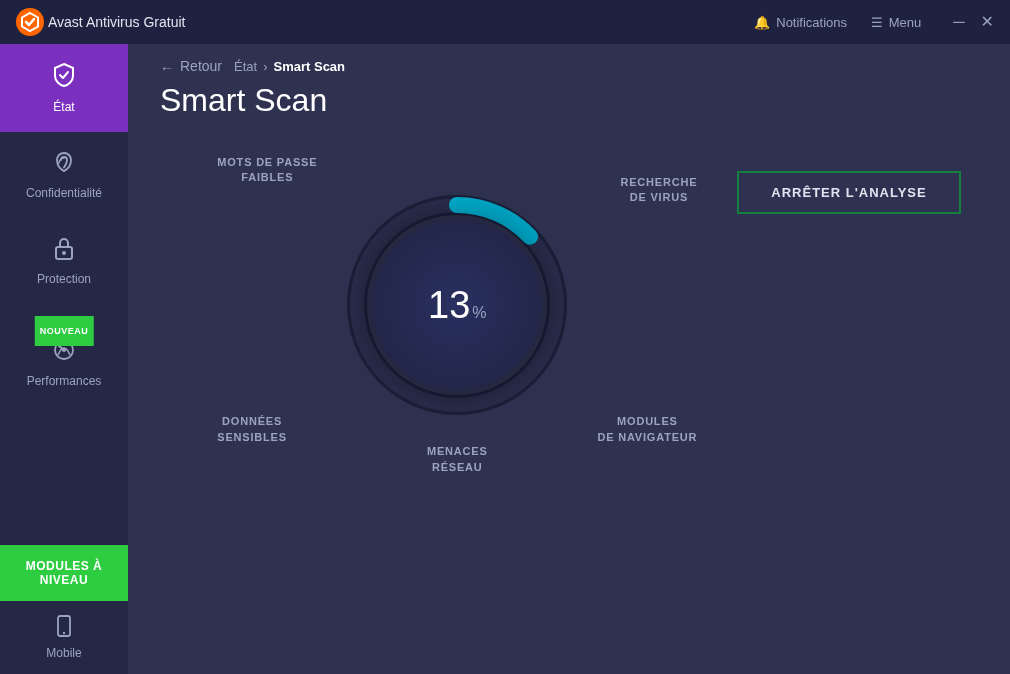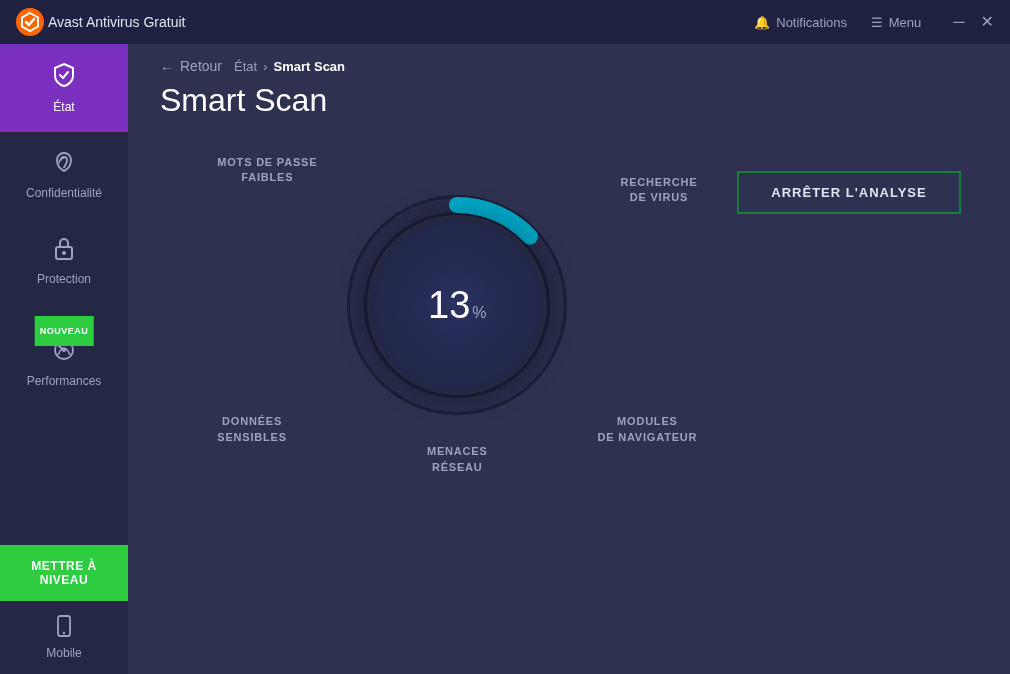--- a/index.html
+++ b/index.html
@@ -381,21 +381,21 @@
           <path d="M12 12 L7 8" stroke="#9ba3c0" stroke-width="2" stroke-linecap="round"></path>
           <circle cx="12" cy="12" r="2" fill="#9ba3c0"></circle>
           <path d="M6 17 Q12 3 18 17" stroke="#9ba3c0" stroke-width="1.5" fill="none"></path>
         </svg>
       </span>
       <span class="sidebar-label">Performances</span>
     </div>
 
     <div style="flex:1;"></div>
 
-    <button id="upgrade-btn">METTRE À NIVEAU</button>
+    <button id="upgrade-btn">MODULES À NIVEAU</button>
 
     <div class="sidebar-bottom-item">
       <span>
         <svg width="20" height="22" viewBox="0 0 20 22" fill="none" xmlns="http://www.w3.org/2000/svg">
           <rect x="4" y="1" width="12" height="20" rx="2" stroke="#9ba3c0" stroke-width="1.8" fill="none"></rect>
           <circle cx="10" cy="18" r="1.2" fill="#9ba3c0"></circle>
         </svg>
       </span>
       <span>Mobile</span>
     </div>

